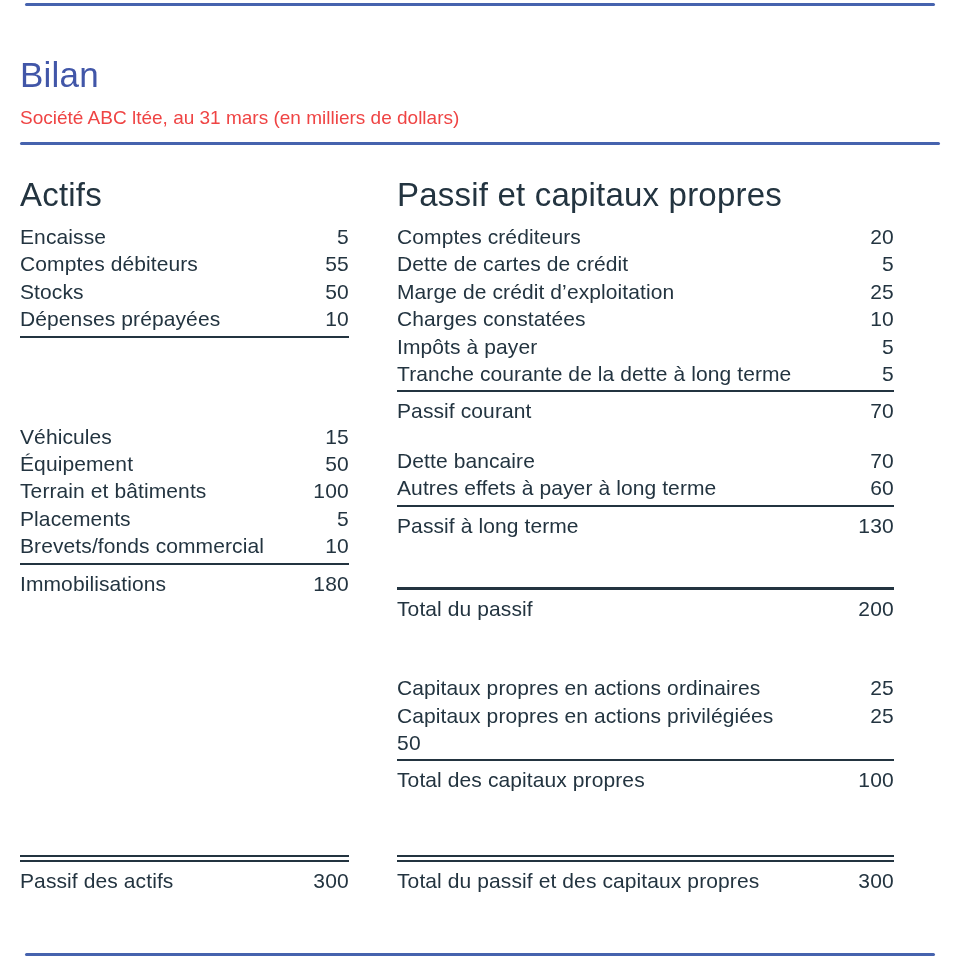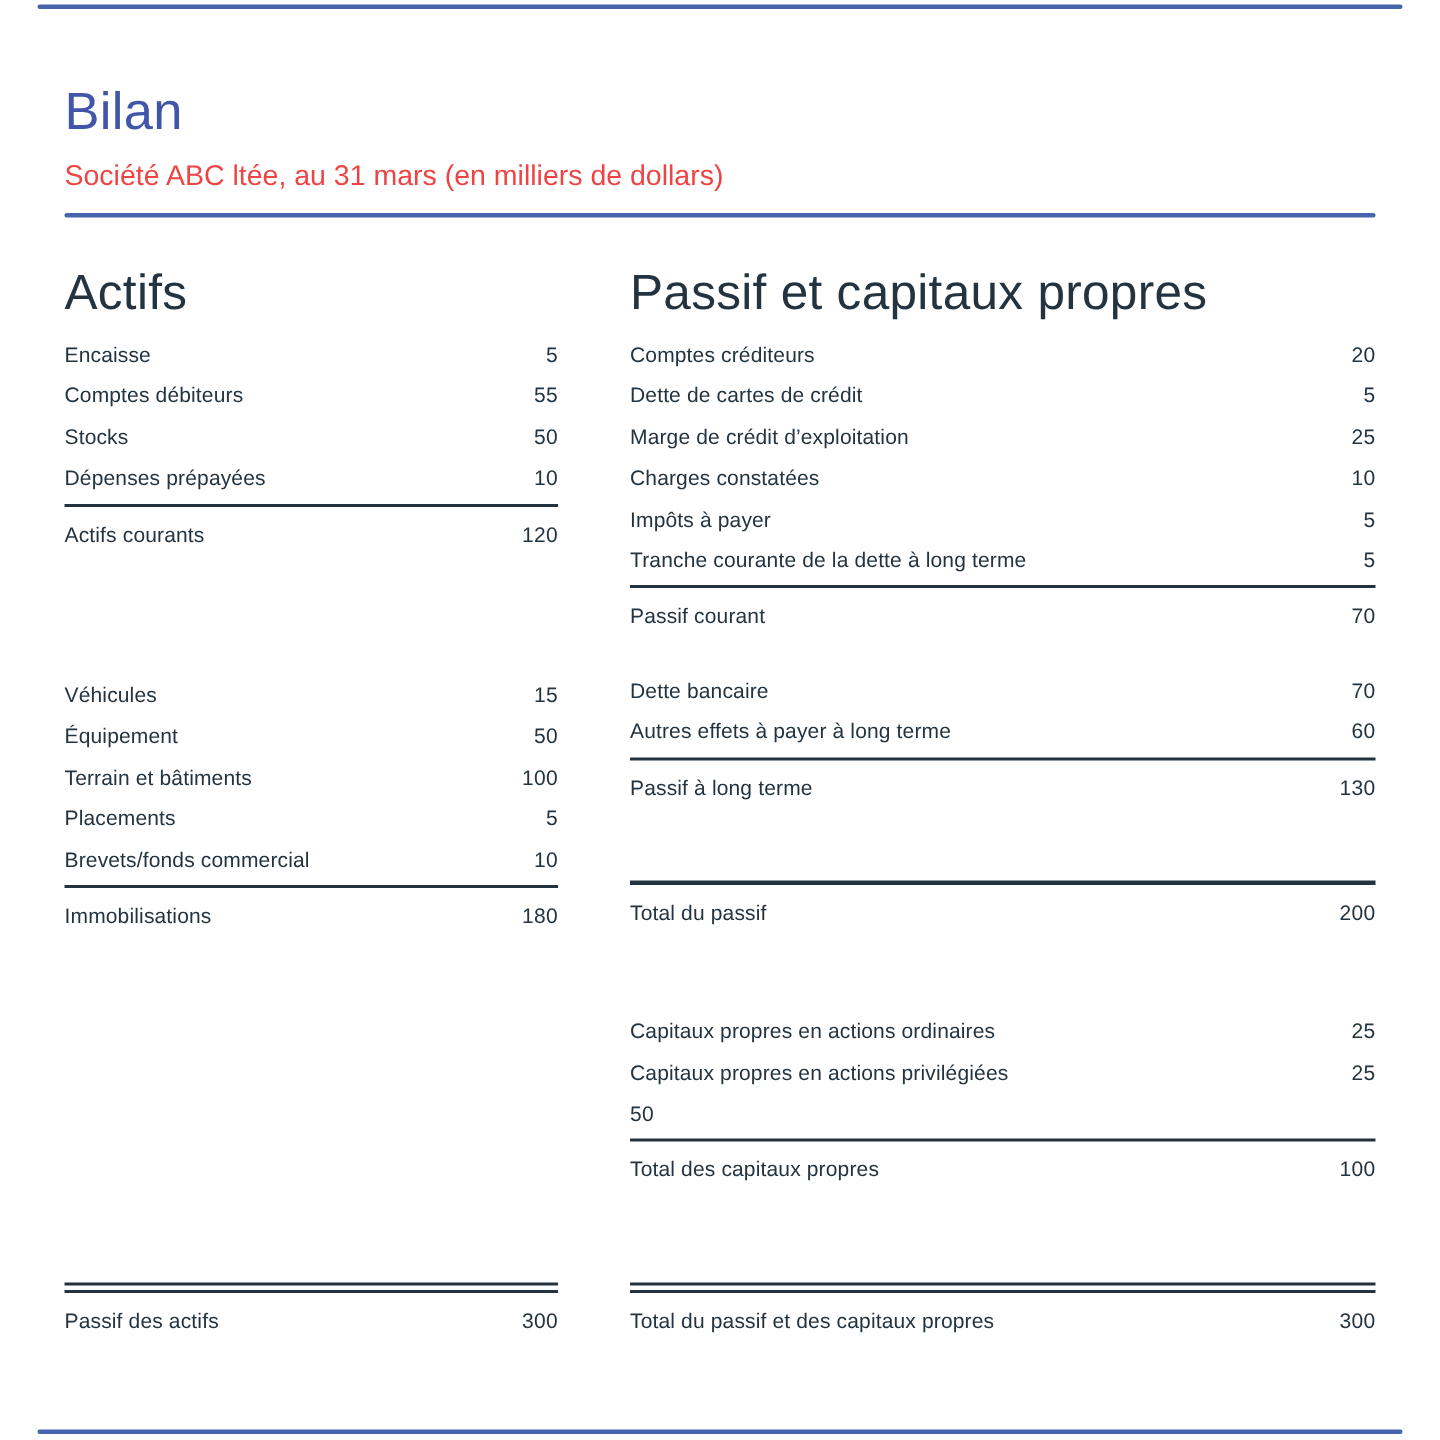--- a/index.html
+++ b/index.html
@@ -16,21 +16,21 @@
     font-family:"Liberation Sans","DejaVu Sans",sans-serif;
     color:var(--ink);
     overflow:hidden;
   }
   .edge-rule{
     position:absolute;left:25px;width:910px;height:3px;
     background:var(--accent);border-radius:2px;
   }
   .edge-rule.top{top:3px;}
   .edge-rule.bottom{top:953px;}
-  .content{padding:0 43px;width:960px;}
+  .content{padding:0 20px;width:960px;}
   .doc-title{
     margin-top:58px;
     font-size:35px;line-height:34px;font-weight:500;
     color:var(--title-blue);
     letter-spacing:.2px;
   }
   .doc-subtitle{
     margin-top:14px;
     font-size:19px;line-height:23px;font-weight:400;
     color:#ef4444;
@@ -51,21 +51,21 @@
   }
   .col-body{margin-top:13px;display:flex;flex-direction:column;flex:1;}
   .block{display:block;}
   .col-body .block:last-child{margin-top:auto;}
   .col.left  .col-body .block:nth-child(2){margin-top:80px;}
   .col.right .col-body .block:nth-child(2){margin-top:22px;}
   .col.right .col-body .block:nth-child(3){margin-top:45px;}
   .col.right .col-body .block:nth-child(4){margin-top:52px;}
   .row{
     display:flex;justify-content:space-between;align-items:flex-start;
-    height:27.4px;font-size:14px;line-height:27.4px;
+    height:27.4px;font-size:21px;line-height:27.4px;
   }
   .row .label{white-space:nowrap;letter-spacing:.1px;}
   .row .amount{text-align:right;letter-spacing:.2px;}
   .rule{height:2px;background:var(--ink);margin:3px 0 5px;}
   .rule.thick{height:3px;}
   .rule.double{
     height:7px;background:transparent;
     border-top:2px solid var(--ink);
     border-bottom:2px solid var(--ink);
   }
@@ -98,24 +98,20 @@
               </div>
               <div class="row">
                 <span class="label">Stocks</span>
                 <span class="amount">50</span>
               </div>
               <div class="row">
                 <span class="label">Dépenses prépayées</span>
                 <span class="amount">10</span>
               </div>
               <div class="rule thin"></div>
-              <div class="row">
-                <span class="label">Actifs courants</span>
-                <span class="amount">120</span>
-              </div>
             </div>
             <div class="block">
               <div class="row">
                 <span class="label">Véhicules</span>
                 <span class="amount">15</span>
               </div>
               <div class="row">
                 <span class="label">Équipement</span>
                 <span class="amount">50</span>
               </div>

